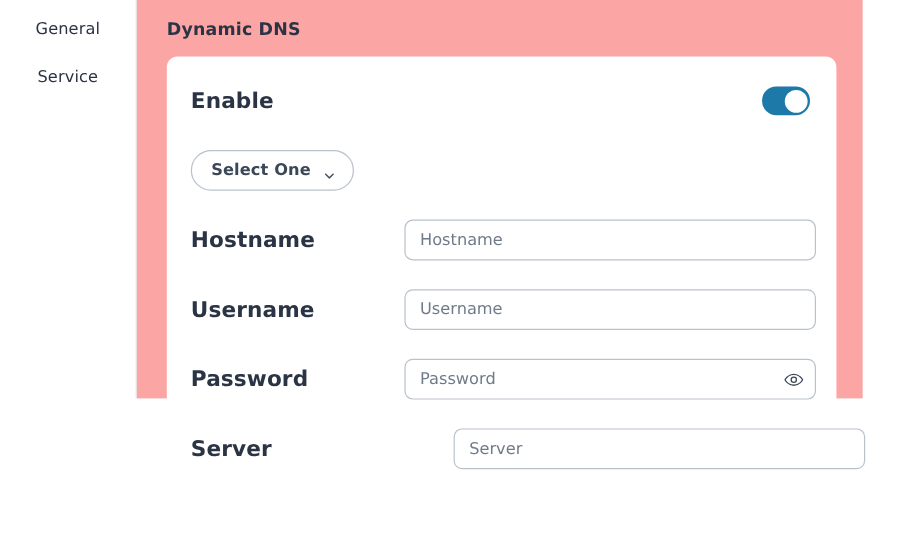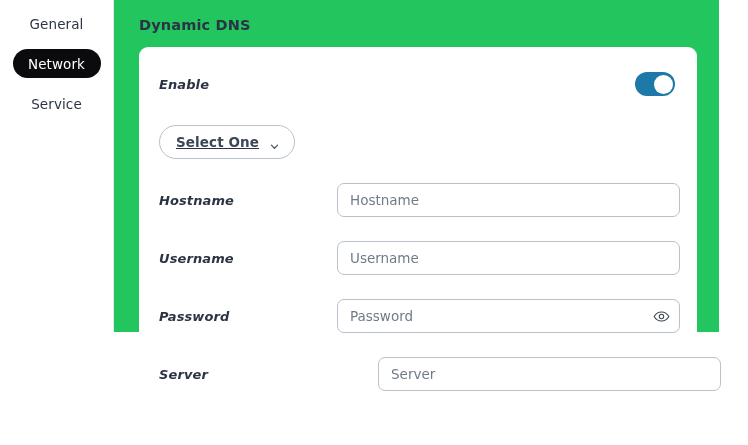--- a/index.html
+++ b/index.html
@@ -57,21 +57,21 @@
   
   .content {
     flex: 1 1 auto;
     display: flex;
     background: #ffffff;
   }
 
   .panel {
     width: 605px;
     flex: 0 0 605px;
-    background: #22c55e;
+    background: #fca5a5;
     padding: 17px 0 0 0;
   }
 
   .panel-title {
     font-size: 14.5px;
     font-weight: bold;
     color: #2b3445;
     margin: 0 0 14px 25px;
     letter-spacing: .15px;
   }
@@ -90,32 +90,30 @@
     display: flex;
     align-items: center;
     height: 34px;
     margin-bottom: 24px;
   }
   .form-row:last-child { margin-bottom: 0; gap: 41px; }
 
   .form-label {
     width: 178px;
     flex: 0 0 178px;
-    font-size: 13px;
+    font-size: 18px;
     font-weight: bold;
     color: #2b3445;
     letter-spacing: .1px;
-    font-style: italic;
   }
 
   .form-control {
     flex: 1 1 auto;
     display: flex;
     align-items: flex-start;
-    text-decoration: underline;
   }
 
   
   .toggle-wrap {
     flex: 1 1 auto;
     display: flex;
     justify-content: flex-end;
     padding-right: 2px;
   }
   .toggle {
@@ -209,23 +207,20 @@
 </style>
 </head>
 <body>
 
 <div class="app">
 
   <nav class="sidebar">
     <div class="nav-item">
       <span>General</span>
     </div>
-    <div class="nav-item is-active">
-      <span>Network</span>
-    </div>
     <div class="nav-item">
       <span>Service</span>
     </div>
   </nav>
 
   <div class="content">
 
     <section class="panel">
 
       <h1 class="panel-title">Dynamic DNS</h1>

